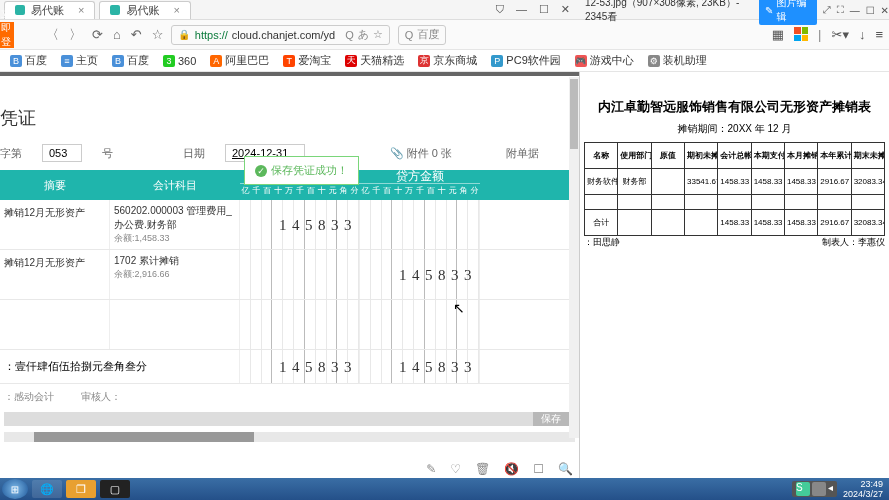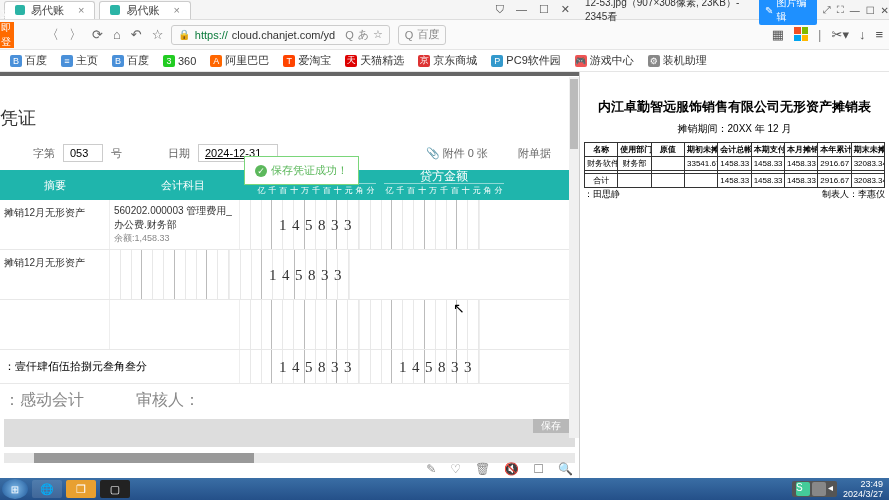--- a/index.html
+++ b/index.html
@@ -32,29 +32,29 @@
 .bm-item .ic { width: 12px; height: 12px; background: #4a90d9; border-radius: 2px; font-size: 9px; display: flex; align-items: center; justify-content: center; color: #fff; }
 
 
 .main { position: absolute; top: 72px; left: 0; right: 0; bottom: 22px; display: flex; }
 .app-pane { width: 580px; position: relative; overflow: hidden; border-right: 1px solid #ccc; }
 .img-pane { flex: 1; background: #fff; padding: 8px 4px; overflow: hidden; }
 
 
 .app-header { height: 4px; background: #666; }
 .voucher-title { font-size: 18px; color: #333; padding: 30px 0 14px 0; }
-.voucher-meta { display: flex; align-items: center; gap: 8px; font-size: 11px; color: #444; padding-bottom: 8px; padding-left: 33px; }
+.voucher-meta { display: flex; align-items: center; gap: 20px; font-size: 11px; color: #444; padding-bottom: 8px; }
 .voucher-meta .lbl { color: #666; }
 .voucher-meta input { border: 1px solid #ccc; padding: 2px 6px; font-size: 11px; width: 40px; }
 .voucher-meta .date-in { width: 80px; text-decoration: underline; }
 .voucher-meta .spacer { flex: 1; }
 .voucher-meta .attach { color: #666; }
 
 
-.vhead { display: flex; background: #1fb5ac; color: #fff; font-size: 11px; height: 30px; align-items: stretch; gap: 8px; }
+.vhead { display: flex; background: #1fb5ac; color: #fff; font-size: 11px; height: 30px; align-items: stretch; }
 .col-summary { width: 110px; display: flex; align-items: center; justify-content: center; }
 .col-acct { width: 130px; display: flex; align-items: center; justify-content: center; }
 .col-amt { width: 120px; display: flex; flex-direction: column; }
 .col-amt-h { text-align: center; font-size: 12px; border-bottom: 1px solid rgba(255,255,255,.5); line-height: 13px; }
 .col-amt-u { display: flex; font-size: 8px; }
 .col-amt-u span { flex: 1; text-align: center; line-height: 13px; }
 .save-flag { position: absolute; left: 244px; top: 84px; background: #fff; border: 1px solid #7ad67a; color: #5cb85c; padding: 6px 10px; font-size: 11px; display: flex; align-items: center; gap: 4px; z-index: 5; }
 .save-flag .chk { width: 12px; height: 12px; border-radius: 50%; background: #5cb85c; color: #fff; display: flex; align-items: center; justify-content: center; font-size: 9px; }
 
 .vbody { font-size: 10px; color: #333; }
@@ -64,34 +64,34 @@
 .vrow .c-acct .bal { color: #888; font-size: 9px; }
 .vrow .c-amt { width: 120px; position: relative; border-right: 1px solid #eee; }
 .amt-grid { position: absolute; inset: 0; display: flex; }
 .amt-grid span { flex: 1; border-right: 1px solid #e8e8e8; }
 .amt-grid span:nth-child(3n) { border-right: 1px solid #bbb; }
 .amt-val { position: absolute; right: 2px; top: 50%; transform: translateY(-50%); font-size: 15px; letter-spacing: 5.5px; font-family: Liberation Serif, serif; color: #333; }
 .vrow.tall { height: 50px; }
 .vrow.total { height: 34px; }
 .vrow.total .c-sum { width: 240px; font-size: 11px; display: flex; align-items: center; }
 
-.bottom-row { display: flex; font-size: 16px; color: #888; padding: 6px 4px; gap: 52px; text-align: right; }
-.save-bar { background: #ddd; height: 28px; margin: 2px 4px 0; position: relative; padding-left: 27px; }
+.bottom-row { display: flex; font-size: 10px; color: #888; padding: 6px 4px; gap: 27px; text-align: right; }
+.save-bar { background: #ddd; height: 14px; margin: 2px 4px 0; position: relative; padding-left: 27px; }
 .save-bar .sv { position: absolute; right: 6px; top: 0; background: #b8b8b8; color: #fff; padding: 0 8px; font-size: 10px; line-height: 14px; }
 
 .hscroll { height: 10px; background: #e8e8e8; margin: 6px 4px 0 4px; position: relative; }
 .hscroll .thumb { position: absolute; left: 30px; width: 220px; top: 0; bottom: 0; background: #999; }
 
 .bottom-icons { position: absolute; right: 6px; bottom: 2px; display: flex; gap: 14px; color: #888; font-size: 12px; }
 
 
 .img-title { text-align: center; font-weight: bold; font-size: 13px; margin: 18px 0 6px; }
 .img-sub { text-align: center; font-size: 10px; margin-bottom: 6px; }
 .amort-tbl { border-collapse: collapse; width: 100%; font-size: 8px; table-layout: fixed; }
-.amort-tbl th, .amort-tbl td { border: 1px solid #333; padding: 1px 2px; text-align: center; overflow: hidden; white-space: nowrap; margin-left: 19px; }
+.amort-tbl th, .amort-tbl td { border: 1px solid #333; padding: 7px 2px; text-align: center; overflow: hidden; white-space: nowrap; margin-left: 19px; }
 .img-foot { display: flex; justify-content: space-between; font-size: 9px; }
 
 
 .taskbar { position: absolute; left: 0; right: 0; bottom: 0; height: 22px; background: linear-gradient(#3a6ea5, #245089); display: flex; align-items: center; color: #fff; font-size: 10px; }
 .taskbar .start { width: 26px; height: 20px; margin-left: 2px; border-radius: 50%; background: radial-gradient(circle, #7db9e8, #1e5799); display: flex; align-items: center; justify-content: center; }
 .taskbar .tb-btn { width: 30px; height: 18px; margin-left: 4px; background: rgba(255,255,255,.12); border-radius: 2px; display: flex; align-items: center; justify-content: center; font-size: 11px; }
 .taskbar .tray { margin-left: auto; display: flex; align-items: center; gap: 6px; padding-right: 6px; }
 .taskbar .tray-ic { width: 14px; height: 14px; background: #4c9; border-radius: 2px; }
 .taskbar .clock { text-align: right; line-height: 10px; font-size: 9px; }
 
@@ -320,20 +320,24 @@
               <span></span>
               <span></span>
               <span></span>
               <span></span>
               <span></span>
             </div>
           </div>
         </div>
         <div class="vrow tall">
           <div class="c-sum">摊销12月无形资产</div>
+          <div class="c-acct">
+            <div>1702 累计摊销</div>
+            <div class="bal">余额:2,916.66</div>
+          </div>
           <div class="c-amt">
             <div class="amt-grid">
               <span></span>
               <span></span>
               <span></span>
               <span></span>
               <span></span>
               <span></span>
               <span></span>
               <span></span>

